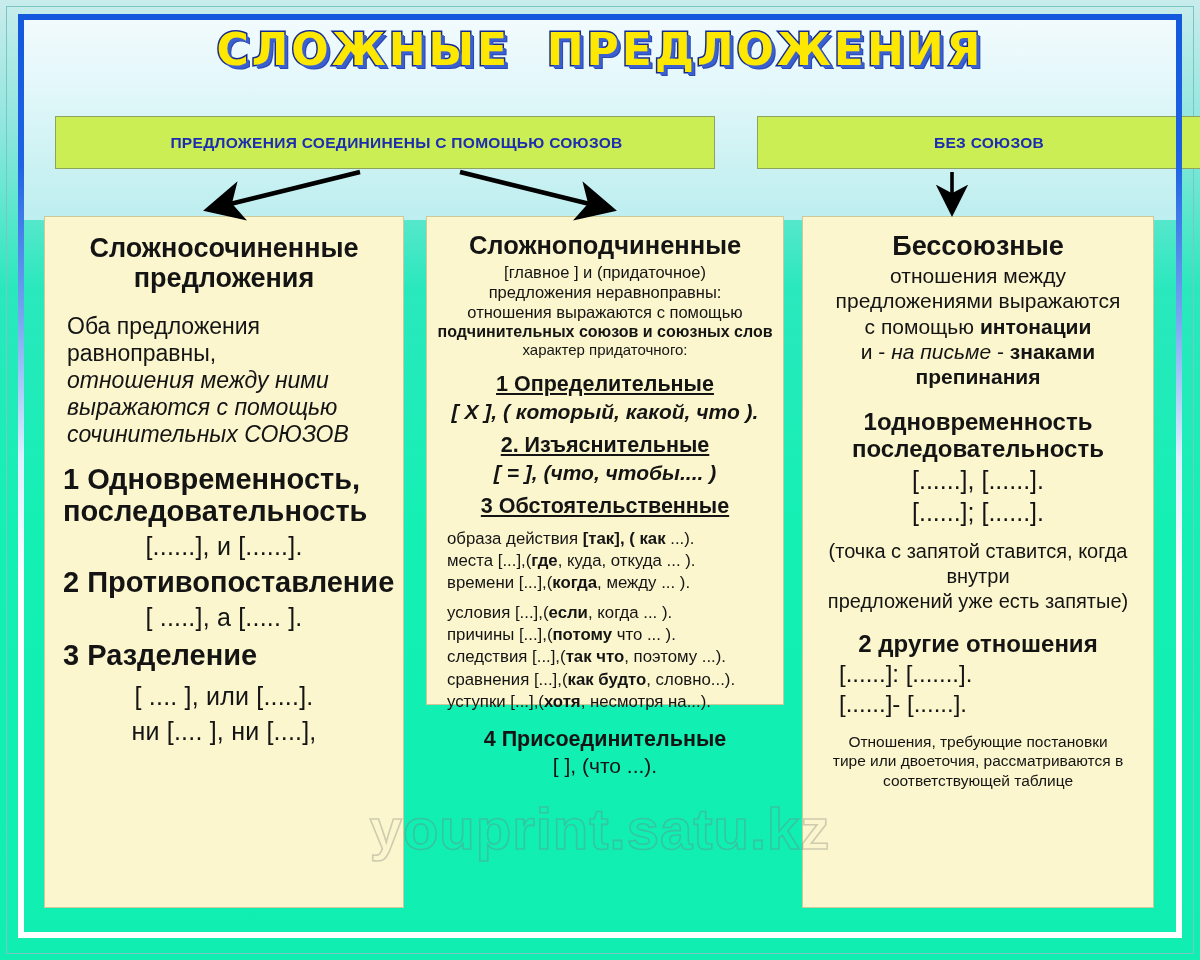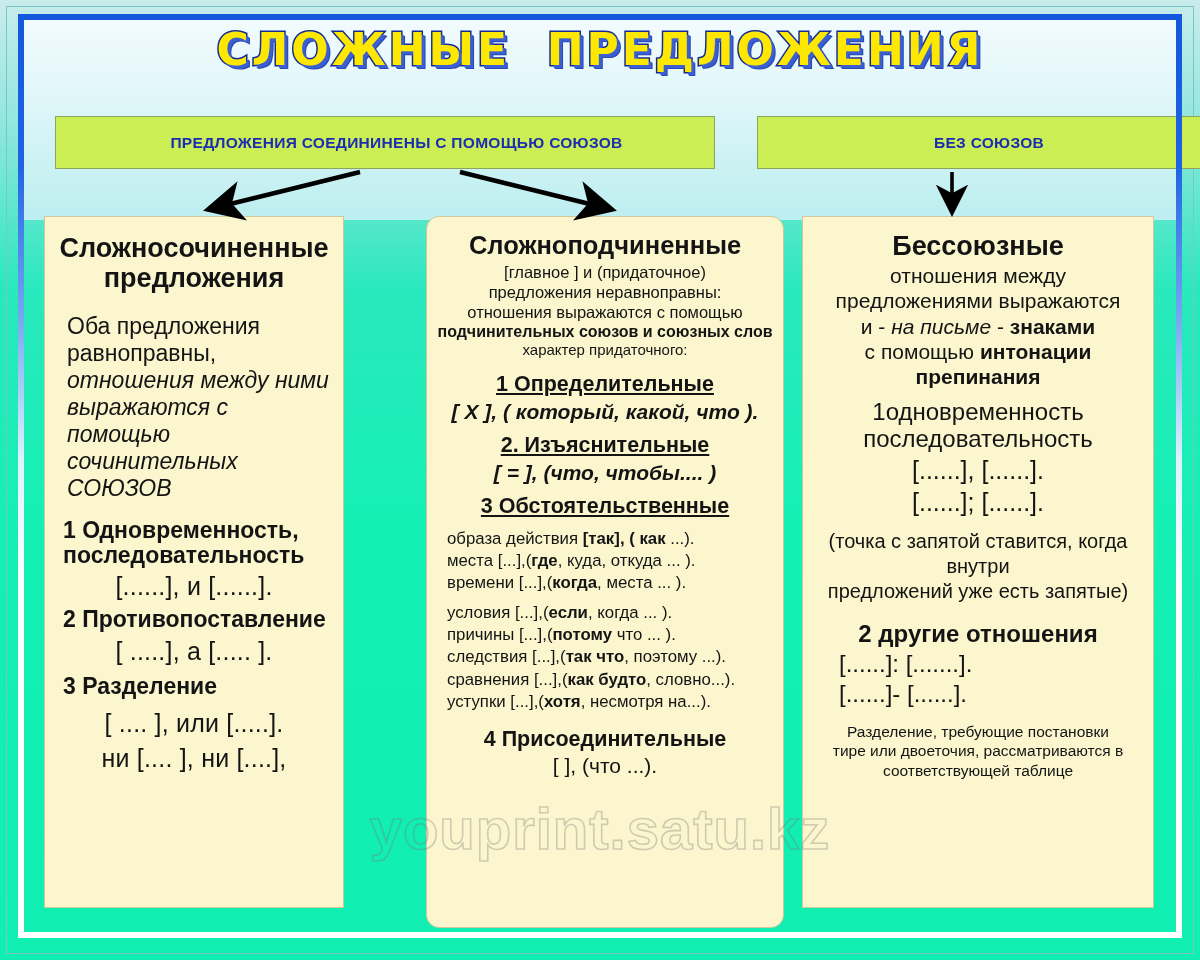--- a/index.html
+++ b/index.html
@@ -86,22 +86,22 @@
   
   .panel {
     position: absolute;
     background: #fbf6cd;
     border: 1px solid #cfc898;
     box-sizing: border-box;
     z-index: 4;
     color: #141414;
     padding: 10px 8px 8px 8px;
   }
-  #panel-1 { left: 44px;  top: 216px; width: 300px; height: 692px; }
-  #panel-2 { left: 426px; top: 216px; width: 358px; height: 712px; border-radius: 13px; }
+  #panel-1 { left: 44px;  top: 216px; width: 360px; height: 692px; }
+  #panel-2 { left: 426px; top: 216px; width: 358px; height: 489px; }
   #panel-3 { left: 802px; top: 216px; width: 352px; height: 692px; }
 
   .c-head {
     text-align: center;
     font-weight: bold;
     line-height: 1.12;
   }
   #panel-1 .c-head { font-size: 27px; margin: 6px 0 0 0; }
   #panel-2 .c-head { font-size: 25.5px; margin: 4px 0 0 0; }
   #panel-3 .c-head { font-size: 27px; margin: 4px 0 0 0; }
@@ -110,21 +110,21 @@
   .bold { font-weight: bold; }
 
   
   #panel-1 .lead {
     font-size: 23px;
     line-height: 1.17;
     margin: 20px 0 0 14px;
   }
   #panel-1 .lead .ital { font-style: italic; }
   #panel-1 .num {
-    font-size: 23px; font-weight: bold; margin: 16px 0 0 10px; line-height: 1.1;
+    font-size: 29px; font-weight: bold; margin: 16px 0 0 10px; line-height: 1.1;
   }
   #panel-1 .scheme {
     font-size: 25px; text-align: center; margin: 4px 0 0 0; letter-spacing: 0.2px;
   }
 
   
   #panel-2 .sub {
     text-align: center;
     font-size: 16.5px;
     line-height: 1.22;
@@ -164,21 +164,21 @@
   
   #panel-3 .body {
     text-align: center;
     font-size: 21px;
     line-height: 1.2;
     margin: 2px 0 0 0;
   }
   #panel-3 .body .bold { font-weight: bold; }
   #panel-3 .body .ital { font-style: italic; }
   #panel-3 .big {
-    text-align: center; font-weight: normal; font-size: 24px; line-height: 1.12; margin: 10px 0 0 0;
+    text-align: center; font-weight: bold; font-size: 24px; line-height: 1.12; margin: 20px 0 0 0;
   }
   #panel-3 .scheme {
     text-align: center; font-size: 25px; margin: 3px 0 0 0;
   }
   #panel-3 .note {
     text-align: center; font-size: 20px; line-height: 1.25; margin: 12px 0 0 0;
   }
   #panel-3 .num2 {
     text-align: center; font-weight: bold; font-size: 24px; margin: 16px 0 0 0;
   }
@@ -280,61 +280,61 @@
     <div class="formula">[ X ], ( который, какой, что ).</div>
 
     <div class="type-head tight">2. Изъяснительные</div>
     <div class="formula">[ = ], (что,  чтобы.... )</div>
 
     <div class="type-head tight"> 3 Обстоятельственные</div>
 
     <div class="kinds">
       <div class="row"><span>образа действия </span><span class="bold">[так]</span><span class="bold">, ( как</span><span> ...).</span></div>
       <div class="row"><span>места [...],(</span><span class="bold">где</span><span>, куда, откуда ... ).</span></div>
-      <div class="row"><span>времени [...],(</span><span class="bold">когда</span><span>, места ... ).</span></div>
+      <div class="row"><span>времени [...],(</span><span class="bold">когда</span><span>, между ... ).</span></div>
       <div class="row gap"><span>условия [...],(</span><span class="bold">если</span><span>,  когда ... ).</span></div>
       <div class="row"><span>причины [...],(</span><span class="bold">потому</span><span> что ... ).</span></div>
       <div class="row"><span>следствия [...],(</span><span class="bold">так что</span><span>, поэтому ...).</span></div>
       <div class="row"><span>сравнения [...],(</span><span class="bold">как будто</span><span>, словно...).</span></div>
       <div class="row"><span>уступки [...],(</span><span class="bold">хотя</span><span>, несмотря на...).</span></div>
     </div>
 
     <div class="tail-head">4 Присоединительные</div>
     <div class="tail-formula">[  ], (что ...).</div>
   </div>
 
   <div class="panel" id="panel-3">
     <div class="c-head">Бессоюзные</div>
 
     <div class="body">
       <div>отношения между</div>
       <div>предложениями  выражаются</div>
+      <div><span>с помощью </span><span class="bold">интонации</span></div>
       <div><span>и - </span><span class="ital">на письме</span><span> -  </span><span class="bold">знаками</span></div>
-      <div><span>с помощью </span><span class="bold">интонации</span></div>
       <div class="bold">препинания</div>
     </div>
 
     <div class="big">
       <div>1одновременность</div>
       <div>последовательность</div>
     </div>
     <div class="scheme">[......], [......].</div>
     <div class="scheme">[......]; [......].</div>
 
     <div class="note">
       <div>(точка с запятой ставится, когда внутри</div>
       <div>предложений уже есть запятые)</div>
     </div>
 
     <div class="num2">2 другие отношения</div>
     <div class="scheme-l">[......]: [.......].</div>
     <div class="scheme-l">[......]- [......].</div>
 
     <div class="foot">
-      <div>Разделение, требующие постановки</div>
+      <div>Отношения, требующие постановки</div>
       <div>тире или двоеточия, рассматриваются в</div>
       <div>соответствующей таблице</div>
     </div>
   </div>
 
   <div id="inner-border"></div>
   <div id="watermark">youprint.satu.kz</div>
 
 </div>
 

